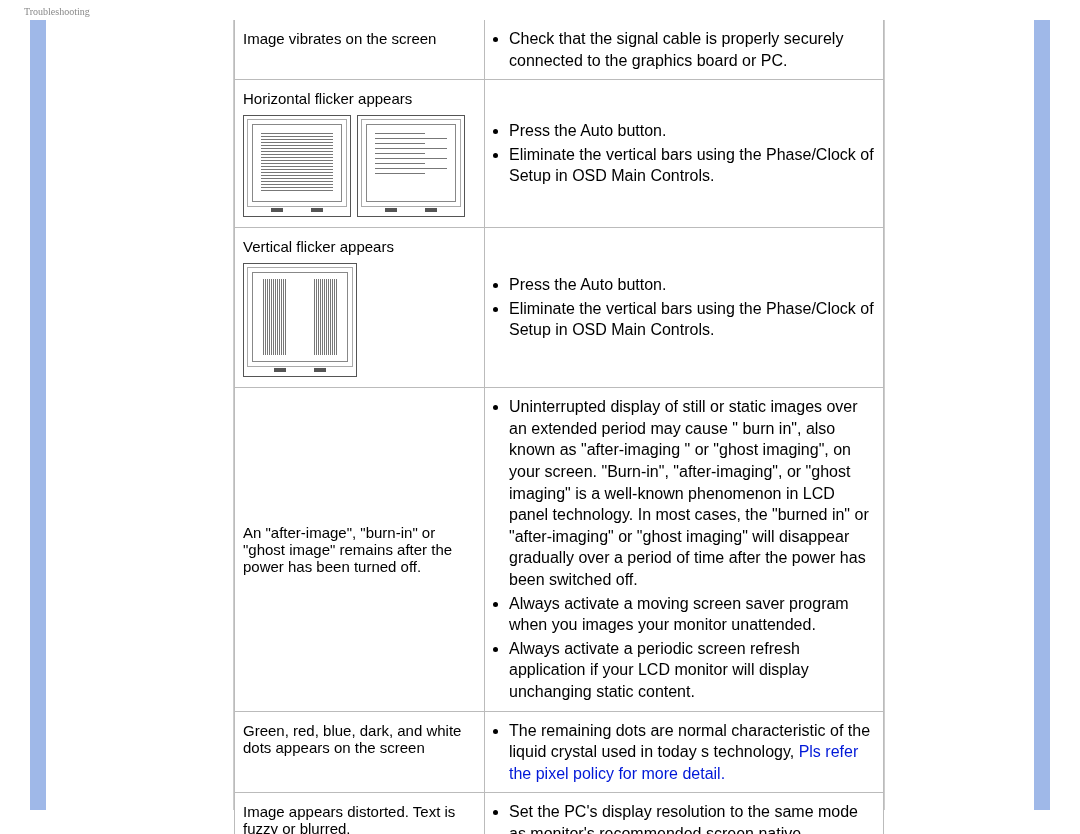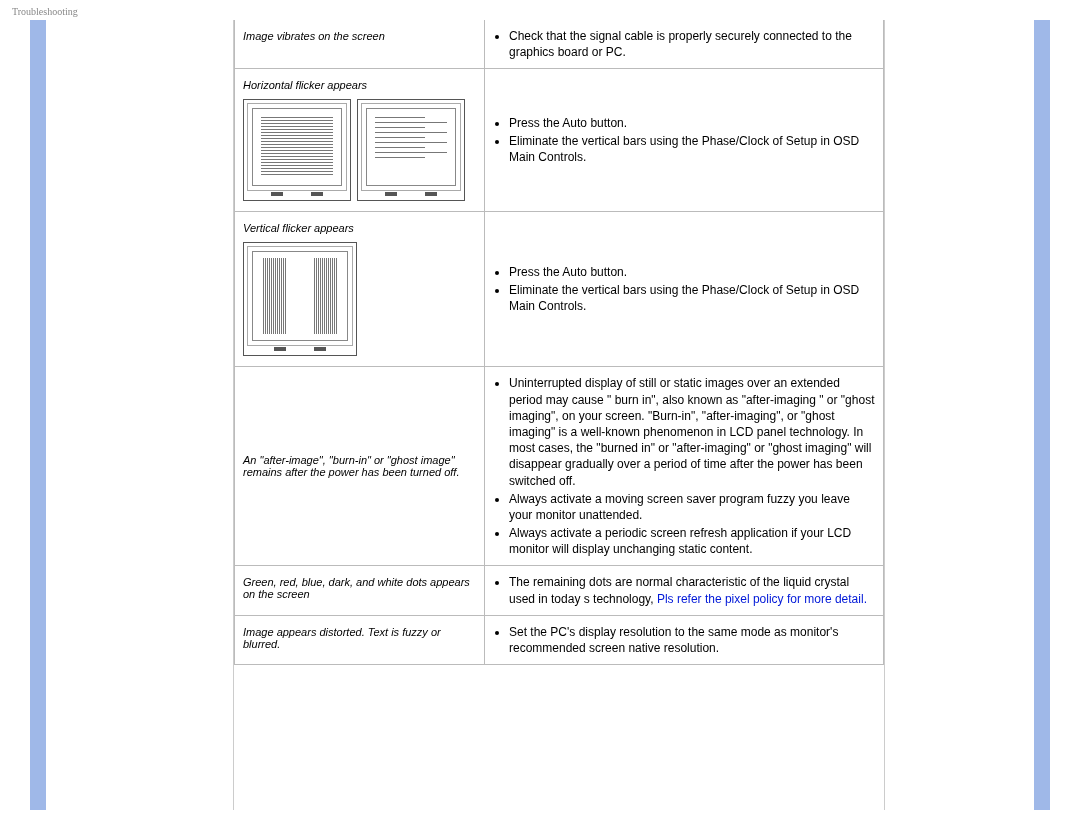--- a/index.html
+++ b/index.html
@@ -9,21 +9,21 @@
     font-size: 12px;
     color: #000;
     width: 1080px;
     height: 834px;
     overflow: hidden;
     background: #fff;
   }
   .page-label {
     position: absolute;
     top: 6px;
-    left: 12px;
+    left: 24px;
     font-size: 10px;
     color: #888;
     font-family: "Times New Roman", serif;
   }
   .outer {
     margin: 20px 30px 0 30px;
     display: flex;
     height: 790px;
   }
   .blue-bar {
@@ -47,26 +47,25 @@
     width: 100%;
     table-layout: fixed;
   }
   table.tbl td {
     border: 1px solid #bbb;
     vertical-align: top;
     padding: 6px 8px;
   }
   table.tbl td.left {
     width: 250px;
-    font-size: 11px;
+    font-size: 15px;
     padding: 10px 8px;
-    font-style: italic;
   }
   table.tbl td.right {
-    font-size: 12px;
+    font-size: 16px;
   }
   ul {
     margin: 2px 0 2px 16px;
     padding: 0;
   }
   li {
     margin: 2px 0;
     line-height: 1.35;
   }
   a.link { color: #0018d8; text-decoration: none; }
@@ -237,21 +236,21 @@
           </ul>
         </td>
       </tr>
 
 
       <tr>
         <td class="left" style="vertical-align:middle;">An "after-image", "burn-in" or "ghost image" remains after the power has been turned off.</td>
         <td class="right">
           <ul>
             <li>Uninterrupted display of still or static images over an extended period may cause " burn in", also known as "after-imaging " or "ghost imaging", on your screen. "Burn-in", "after-imaging", or "ghost imaging" is a well-known phenomenon in LCD panel technology. In most cases, the "burned in" or "after-imaging" or "ghost imaging" will disappear gradually over a period of time after the power has been switched off.</li>
-            <li>Always activate a moving screen saver program fuzzy you leave your monitor unattended.</li>
+            <li>Always activate a moving screen saver program when you images your monitor unattended.</li>
             <li>Always activate a periodic screen refresh application if your LCD monitor will display unchanging static content.</li>
           </ul>
         </td>
       </tr>
 
       <tr>
         <td class="left">Green, red, blue, dark, and white dots appears on the screen</td>
         <td class="right">
           <ul>
             <li>

